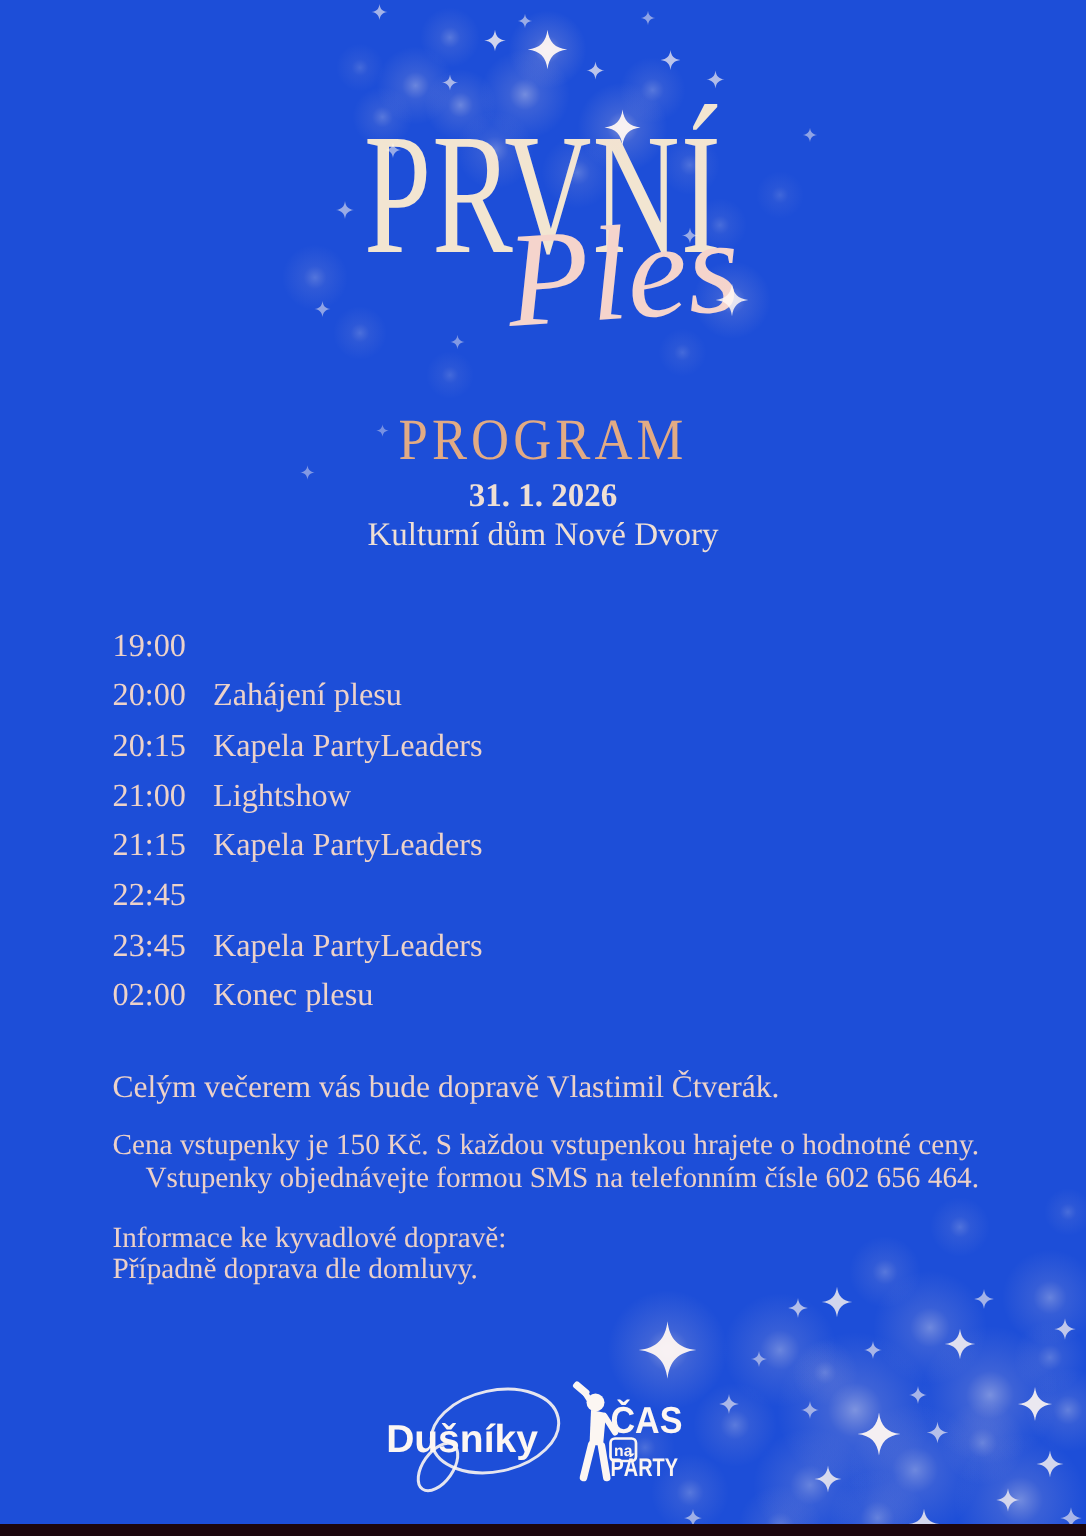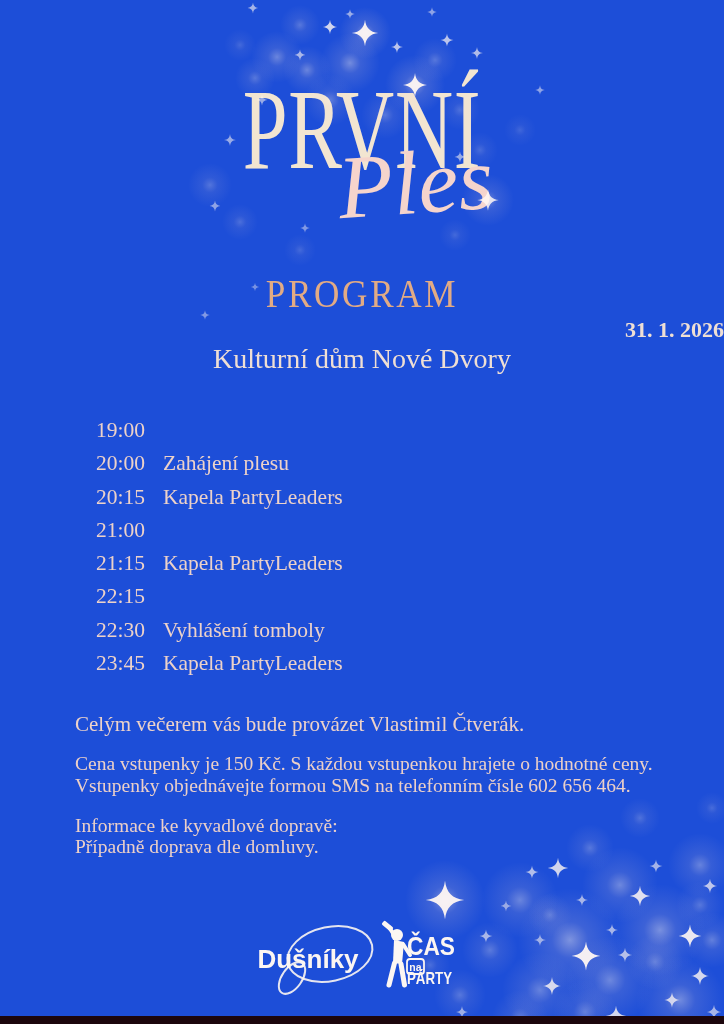--- a/index.html
+++ b/index.html
@@ -23,38 +23,38 @@
     color:#f5d4cc;transform:rotate(-4deg);
   }
   .program-heading{
     position:absolute;left:0;top:274px;width:724px;margin:0;z-index:3;
     text-align:center;font-weight:400;font-size:39px;line-height:1;
     color:#e2ab84;letter-spacing:3px;
     transform:scaleX(0.90);transform-origin:50% 50%;
   }
   .event-date{
     position:absolute;left:0;top:318px;width:724px;z-index:3;
-    text-align:right;font-weight:700;font-size:22px;line-height:1.1;color:#efdfd4;
+    text-align:center;font-weight:700;font-size:22px;line-height:1.1;color:#efdfd4;
   }
   .event-venue{
     position:absolute;left:0;top:344px;width:724px;z-index:3;
-    text-align:center;font-weight:400;font-size:28px;line-height:1.1;color:#efdfd4;
+    text-align:center;font-weight:400;font-size:22px;line-height:1.1;color:#efdfd4;
   }
   
   .schedule{position:absolute;left:75px;top:419px;z-index:3;color:#edd2c9;}
-  .sched-row{display:flex;height:33.3px;font-size:21.5px;line-height:1.08;white-space:nowrap;margin-left:21px;}
+  .sched-row{display:flex;height:33.3px;font-size:21.5px;line-height:1.08;white-space:nowrap;}
   .sched-time{width:67px;flex:0 0 67px;}
   .sched-event{flex:1;}
   .host-line{
     position:absolute;left:75px;top:713px;z-index:3;
     font-size:21px;line-height:1.1;color:#edd2c9;white-space:nowrap;
   }
   
   .tickets{position:absolute;left:75px;top:753px;z-index:3;color:#ecd0c8;}
-  .tickets div{font-size:19.5px;line-height:21.5px;white-space:nowrap;}
+  .tickets div{font-size:19.5px;line-height:21.5px;white-space:nowrap;text-align:right;}
   .transport{position:absolute;left:75px;top:816px;z-index:3;color:#ecd0c8;}
   .transport div{font-size:19.5px;line-height:20.5px;white-space:nowrap;font-family:Liberation Serif, serif;}
   
   .logos{position:absolute;left:0;top:910px;width:724px;height:100px;z-index:3;}
   .logo-dusniky{position:absolute;left:250px;top:6px;}
   .logo-cas{position:absolute;left:380px;top:8px;}
 </style>
 </head>
 <body>
 
@@ -74,39 +74,40 @@
       <div class="sched-row">
         <span class="sched-time">20:00</span>
         <span class="sched-event">Zahájení plesu</span>
       </div>
       <div class="sched-row">
         <span class="sched-time">20:15</span>
         <span class="sched-event">Kapela PartyLeaders</span>
       </div>
       <div class="sched-row">
         <span class="sched-time">21:00</span>
+        <span class="sched-event">Lightshow</span>
       </div>
       <div class="sched-row">
         <span class="sched-time">21:15</span>
         <span class="sched-event">Kapela PartyLeaders</span>
       </div>
       <div class="sched-row">
-        <span class="sched-time">22:15</span>
-      </div>
-      <div class="sched-row">
-        <span class="sched-time">22:30</span>
-        <span class="sched-event">Vyhlášení tomboly</span>
+        <span class="sched-time">22:45</span>
       </div>
       <div class="sched-row">
         <span class="sched-time">23:45</span>
         <span class="sched-event">Kapela PartyLeaders</span>
       </div>
+      <div class="sched-row">
+        <span class="sched-time">02:00</span>
+        <span class="sched-event">Konec plesu</span>
+      </div>
     </div>
 
-  <div class="host-line">Celým večerem vás bude provázet Vlastimil Čtverák.</div>
+  <div class="host-line">Celým večerem vás bude dopravě Vlastimil Čtverák.</div>
 
   <div class="tickets">
     <div>Cena vstupenky je 150 Kč. S každou vstupenkou hrajete o hodnotné ceny.</div>
     <div>Vstupenky objednávejte formou SMS na telefonním čísle 602 656 464.</div>
   </div>
 
   <div class="transport">
     <div>Informace ke kyvadlové dopravě:</div>
     <div>Případně doprava dle domluvy.</div>
   </div>

